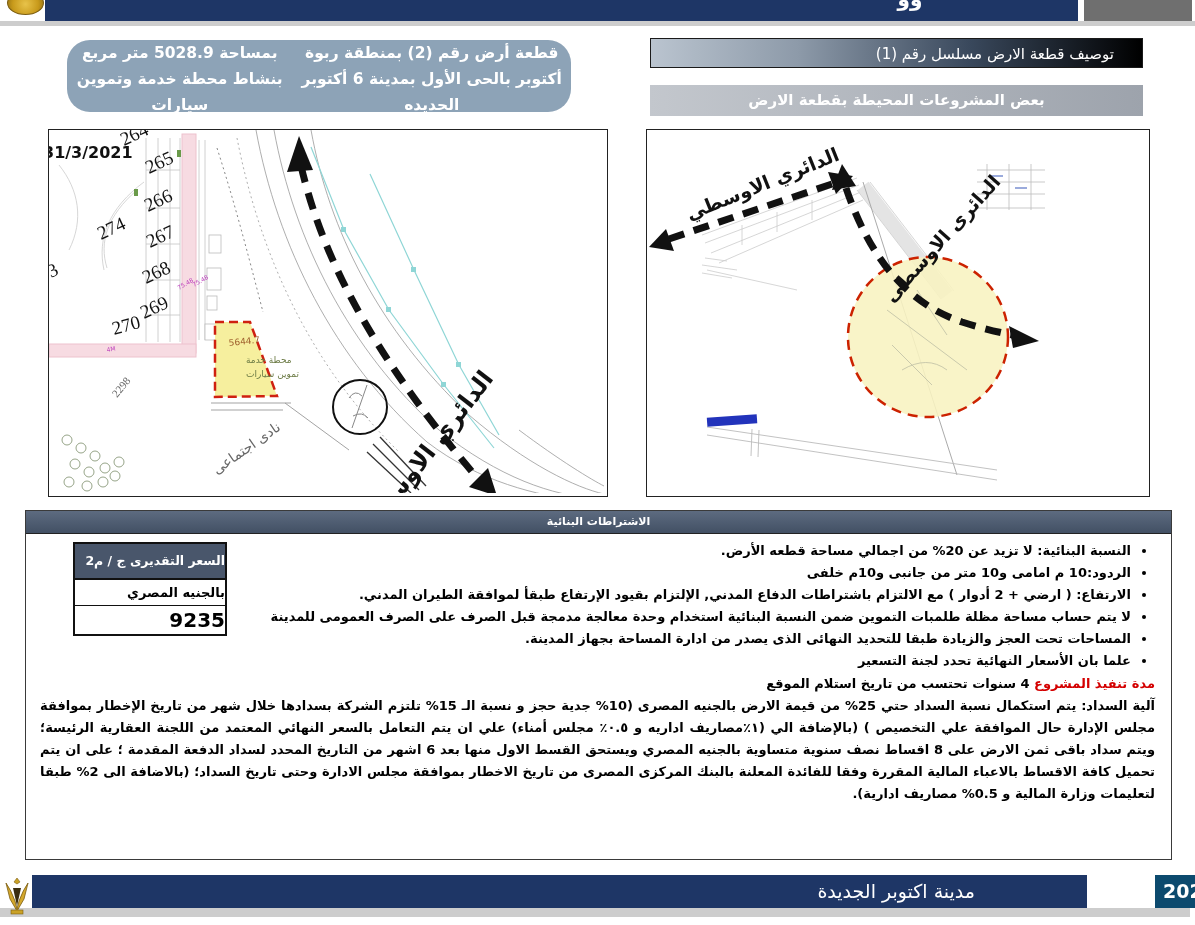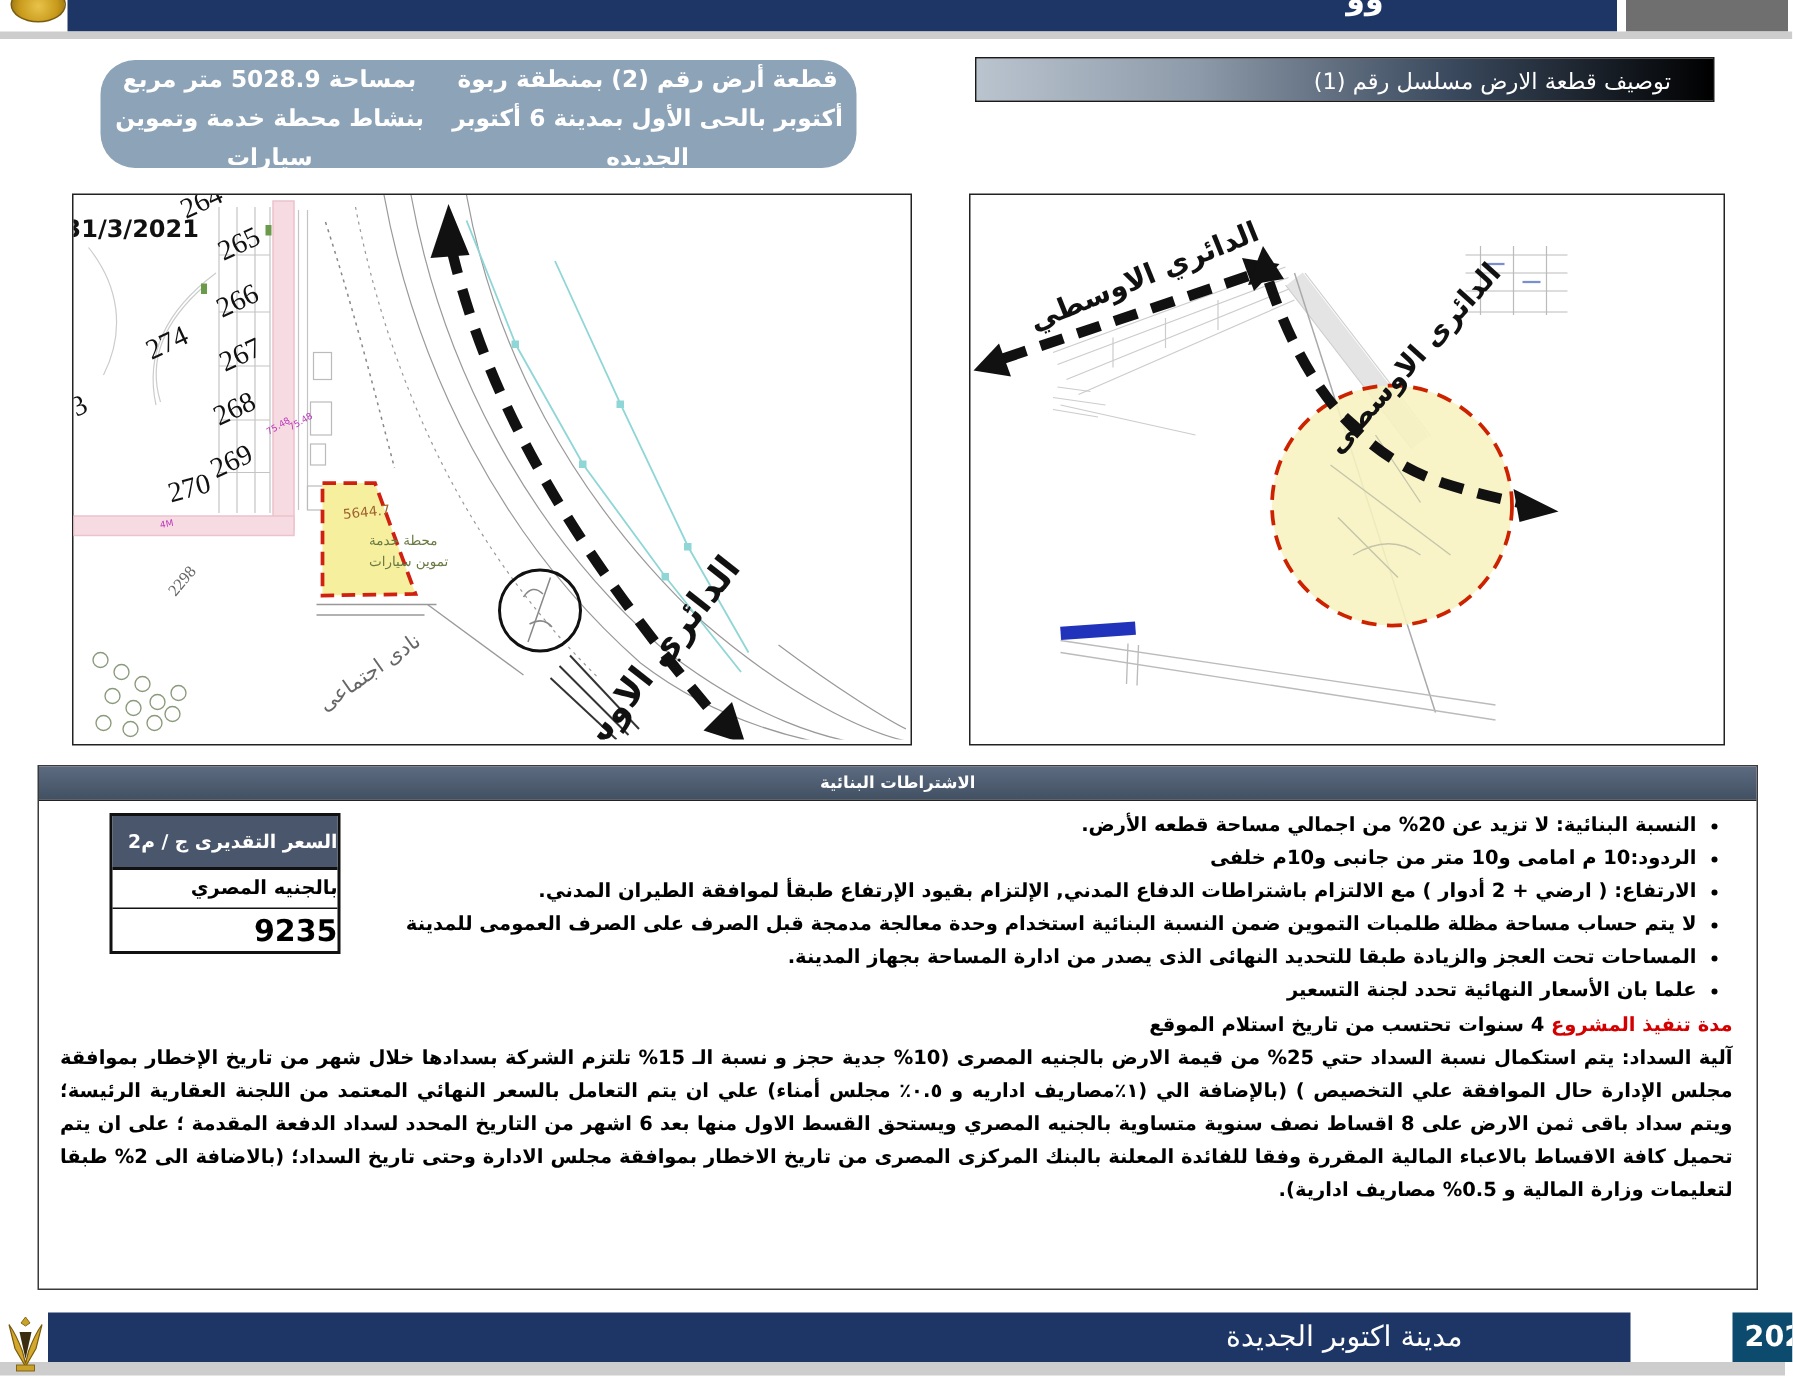--- a/index.html
+++ b/index.html
@@ -82,20 +82,21 @@
   <div class="abs top-strip"></div>
   <div class="abs topbar-emblem"></div>
 
   <div class="abs left-title">
     <div>قطعة أرض رقم (2) بمنطقة ربوة أكتوبر بالحى الأول بمدينة 6 أكتوبر الجديده</div>
     <div>بمساحة   5028.9 متر مربع بنشاط  محطة خدمة وتموين سيارات</div>
   </div>
   <div class="abs rtitle1">
     <span>توصيف قطعة الارض مسلسل رقم (1)</span>
   </div>
+  <div class="abs rtitle2">بعض المشروعات المحيطة بقطعة الارض</div>
 
   <div class="abs map-box map-left">
     <svg width="555" height="363" viewBox="0 0 555 363">
 
       <rect x="133" y="4" width="14" height="219" fill="#f7dbe2" stroke="#edc2cd" stroke-width="1"></rect>
       <rect x="0" y="214" width="147" height="13" fill="#f7dbe2" stroke="#edc2cd" stroke-width="1"></rect>
 
       <g stroke="#c4c4c4" stroke-width="0.8">
         <line x1="97" y1="8" x2="97" y2="212"></line>
           <line x1="109" y1="8" x2="109" y2="212"></line>

